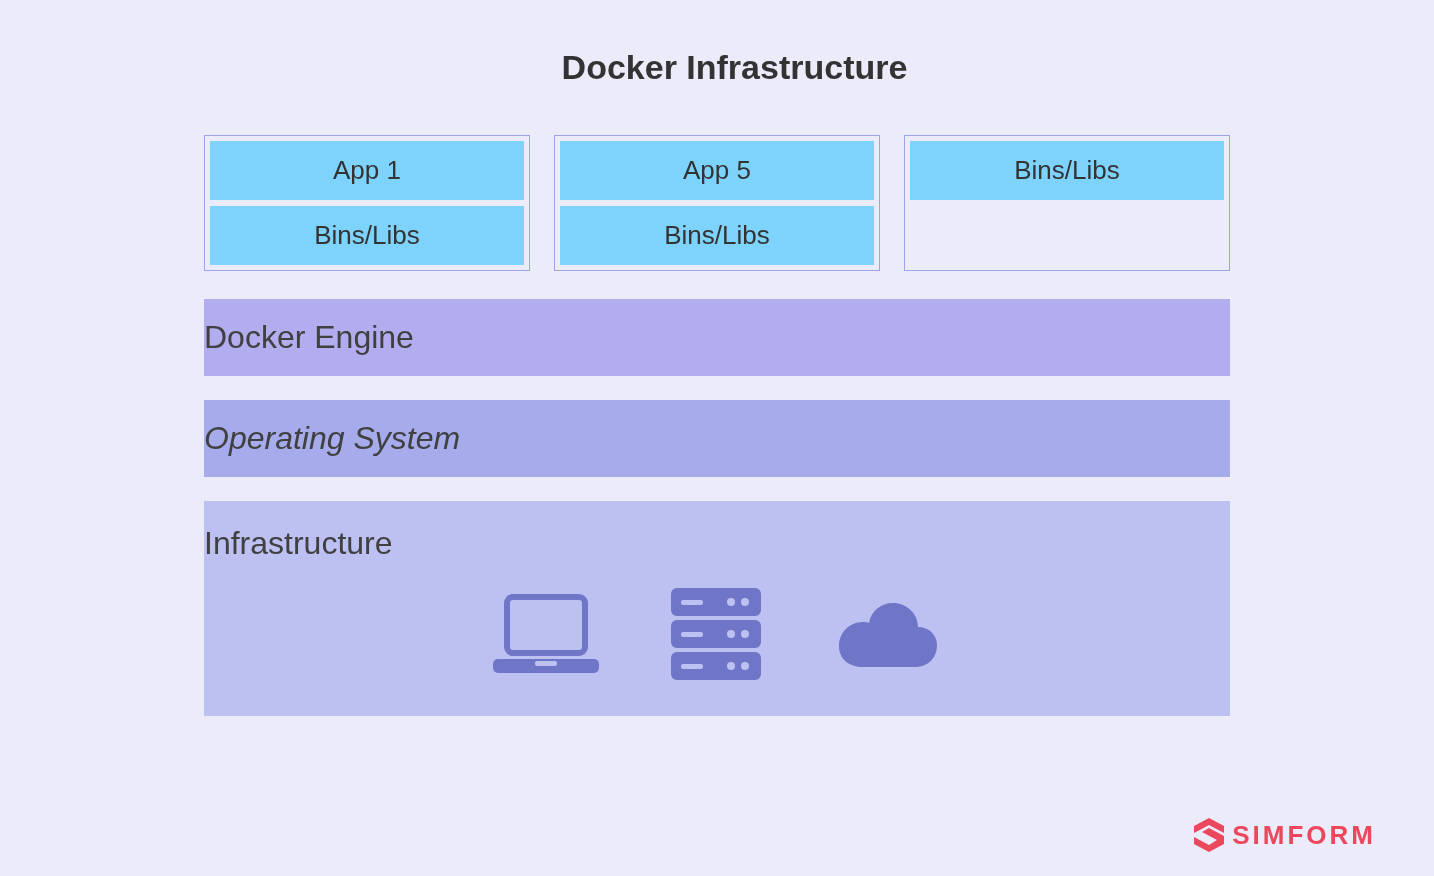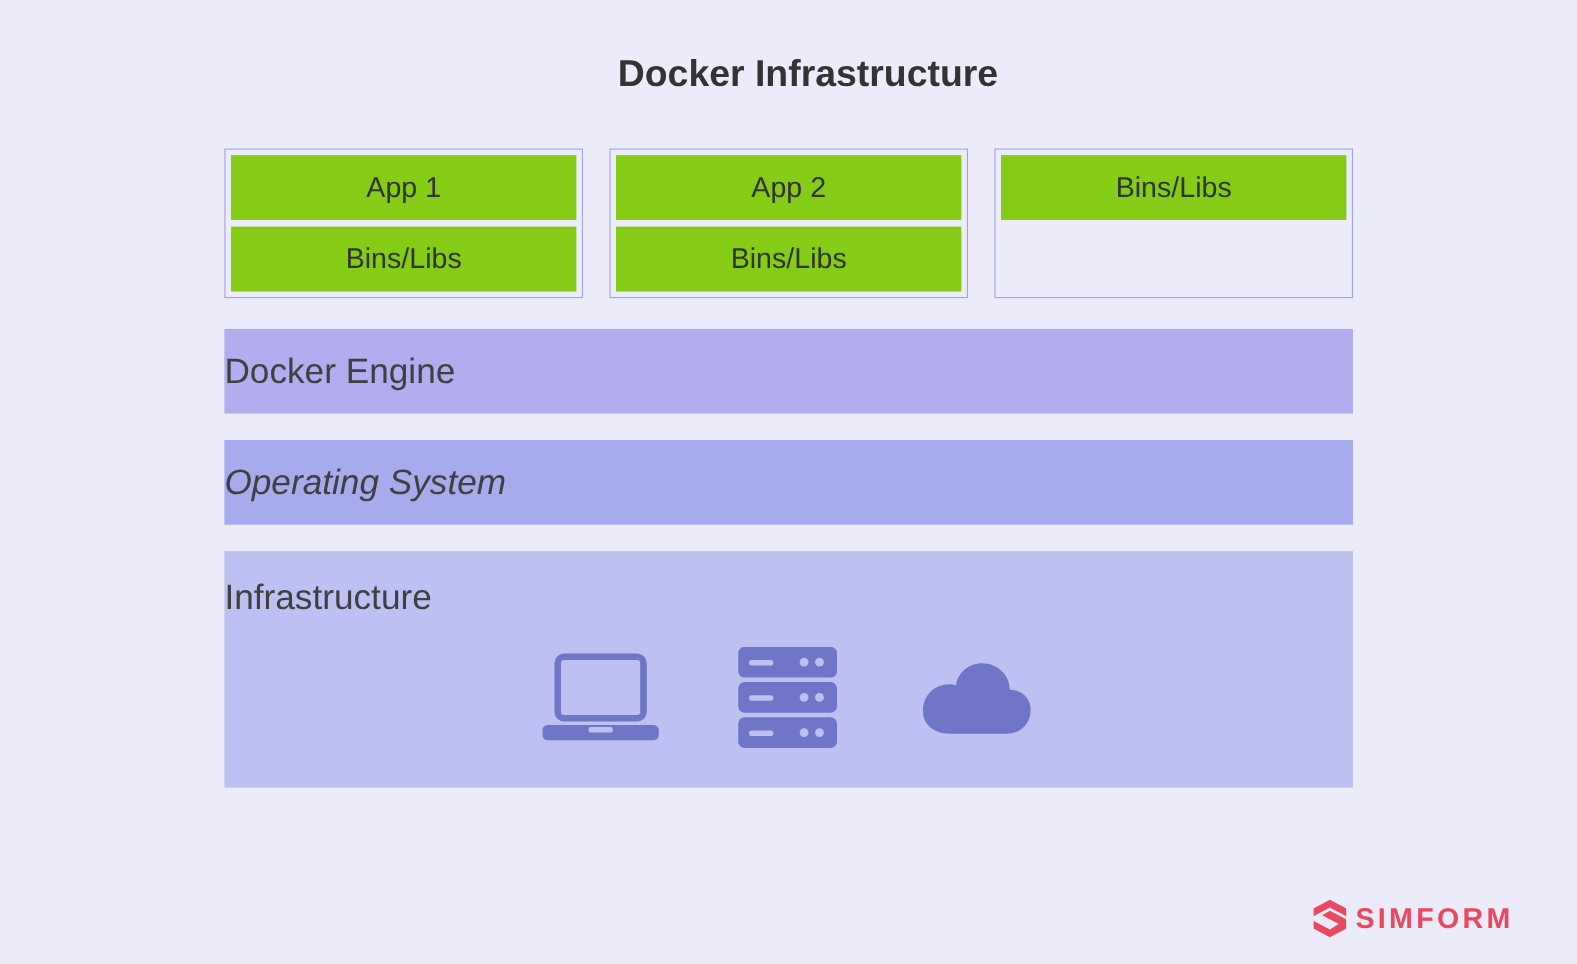--- a/index.html
+++ b/index.html
@@ -35,21 +35,21 @@
     .container-box {
       flex: 1;
       border: 1px solid #9FA4E8;
       padding: 5px;
       display: flex;
       flex-direction: column;
       gap: 6px;
       background: transparent;
     }
     .inner-box {
-      background: #84cc16;
+      background: #7dd3fc;
       text-align: center;
       font-size: 26px;
       color: #333333;
       padding: 14px 0;
     }
     .layer {
       text-align: left;
       font-size: 32px;
       color: #404040;
       padding: 20px 0;
@@ -104,21 +104,21 @@
 <h1 class="title">Docker Infrastructure</h1>
 
 <div class="diagram">
 
   <div class="containers-row">
     <div class="container-box">
       <div class="inner-box">App 1</div>
       <div class="inner-box">Bins/Libs</div>
     </div>
     <div class="container-box">
-      <div class="inner-box">App 2</div>
+      <div class="inner-box">App 5</div>
       <div class="inner-box">Bins/Libs</div>
     </div>
     <div class="container-box">
       <div class="inner-box">Bins/Libs</div>
     </div>
   </div>
 
   <div class="layer engine">Docker Engine</div>
 
   <div class="layer os">Operating System</div>

